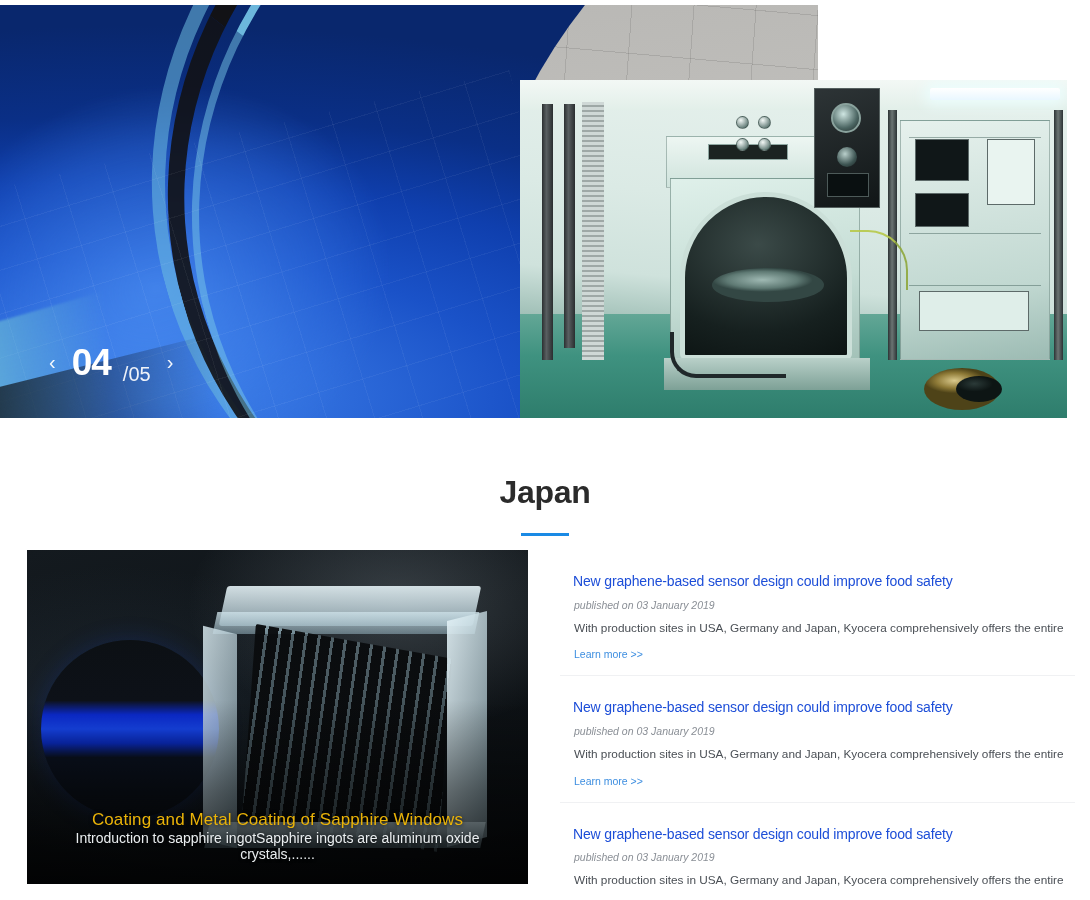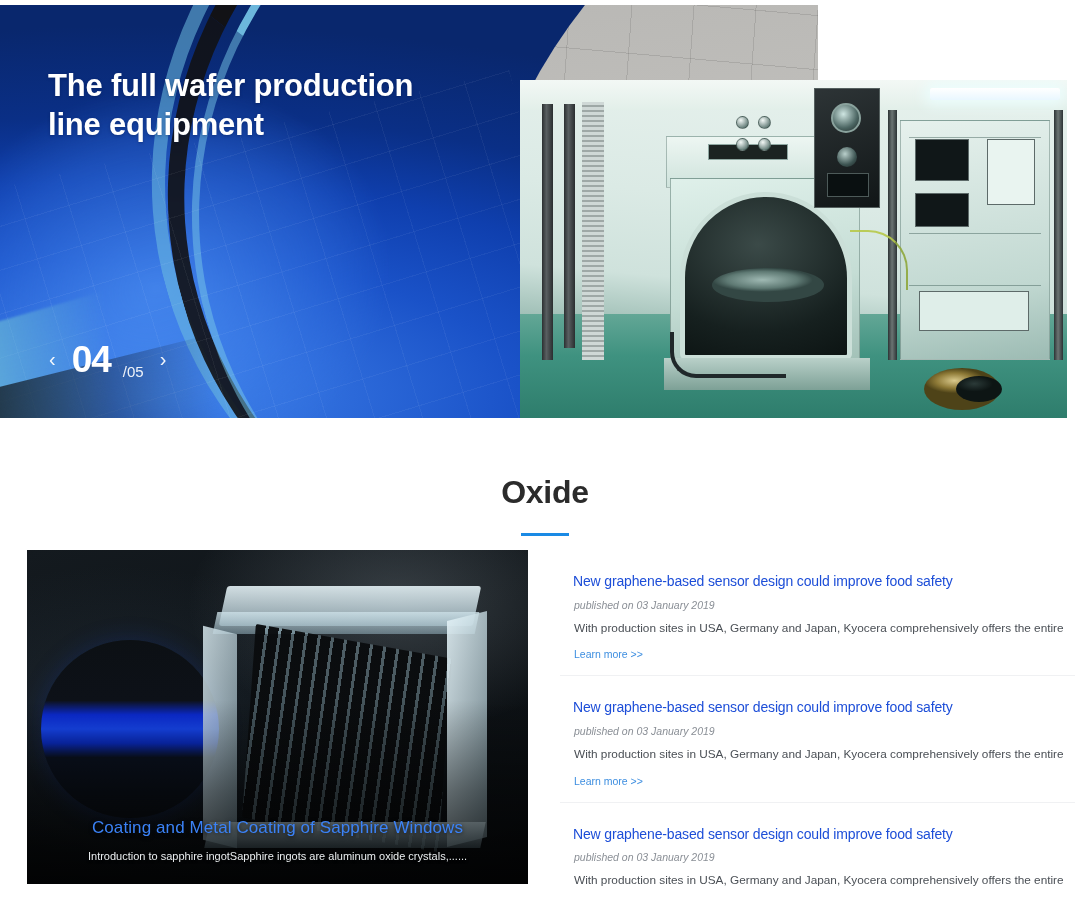--- a/index.html
+++ b/index.html
@@ -134,21 +134,21 @@
   }
   .car-arrow {
     font-size: 20px; line-height: 1;
     color: #ffffff;
     font-weight: 300;
     opacity: .95;
     padding: 2px 4px;
     cursor: pointer;
   }
   .car-cur { font-size: 37px; font-weight: bold; line-height: 1; letter-spacing: -1px; }
-  .car-tot { font-size: 15px; opacity: .92; align-self: flex-end; padding-bottom: 3px; margin-top: 28px; }
+  .car-tot { font-size: 20px; opacity: .92; align-self: flex-end; padding-bottom: 3px; margin-top: 28px; }
 
   
   #hero-photo {
     position: absolute;
     left: 520px; top: 80px;
     width: 547px; height: 338px;
     overflow: hidden;
     z-index: 8;
     background: #cfe0da;
   }
@@ -359,27 +359,26 @@
     position: absolute; inset: 0;
     background:
       linear-gradient(180deg, rgba(0,0,0,0) 45%, rgba(0,0,0,.42) 72%, rgba(0,0,0,.78) 100%),
       radial-gradient(120% 100% at 50% 40%, rgba(0,0,0,0) 55%, rgba(0,0,0,.5) 100%);
   }
   #featured .caption {
     position: absolute; left: 0; right: 0; bottom: 22px;
     text-align: center; padding: 0 26px;
   }
   #featured .cap-title {
-    color: #3b82f6; font-size: 17px; font-weight: 500;
+    color: #eab308; font-size: 17px; font-weight: 500;
     letter-spacing: .1px;
     text-shadow: 0 1px 4px rgba(0,0,0,.7);
   }
   #featured .cap-sub {
-    margin-top: 12px;
-    color: #eaeef0; font-size: 11px;
+    color: #eaeef0; font-size: 14px;
     text-shadow: 0 1px 3px rgba(0,0,0,.7);
   }
 
   
   #blog-list {
     position: absolute; left: 560px; top: 550px;
     width: 515px;
   }
   .blog-item {
     padding: 7px 0 13px 14px;
@@ -424,24 +423,20 @@
   <div class="wafer-rim"></div>
   <div class="ceiling"></div>
   <div class="wafer-arc"></div>
   <div class="wafer-arc2"></div>
   <div class="wafer-arc3"></div>
   <div class="grid-sheen"></div>
   <div class="teal-wedge"></div>
   <div class="dark-sliver"></div>
 
   <div class="hero-text">
-    <h1 class="hero-title">
-      <span>The full wafer production</span><br>
-      <span>line equipment</span>
-    </h1>
   </div>
 
   <div class="carousel">
     <span class="car-arrow">‹</span>
     <span class="car-cur">04</span>
     <span class="car-tot">/05</span>
     <span class="car-arrow">›</span>
   </div>
 </section>
 
@@ -479,21 +474,21 @@
     <div class="lens"></div>
     <div class="lens2"></div>
     <div class="scr"></div>
   </div>
   <div class="wires"></div>
   <div class="spool"></div>
   <div class="spool2"></div>
 </div>
 
 <div id="blogs-heading">
-  <div class="h-text">Oxide</div>
+  <div class="h-text">Japan</div>
   <div class="h-bar"></div>
 </div>
 
 <a id="featured">
   <div class="fbg"></div>
   <div class="wafer-disc"></div>
   <div class="cassette">
     <div class="frame-top"></div>
     <div class="frame-top2"></div>
     <div class="side-l"></div>

